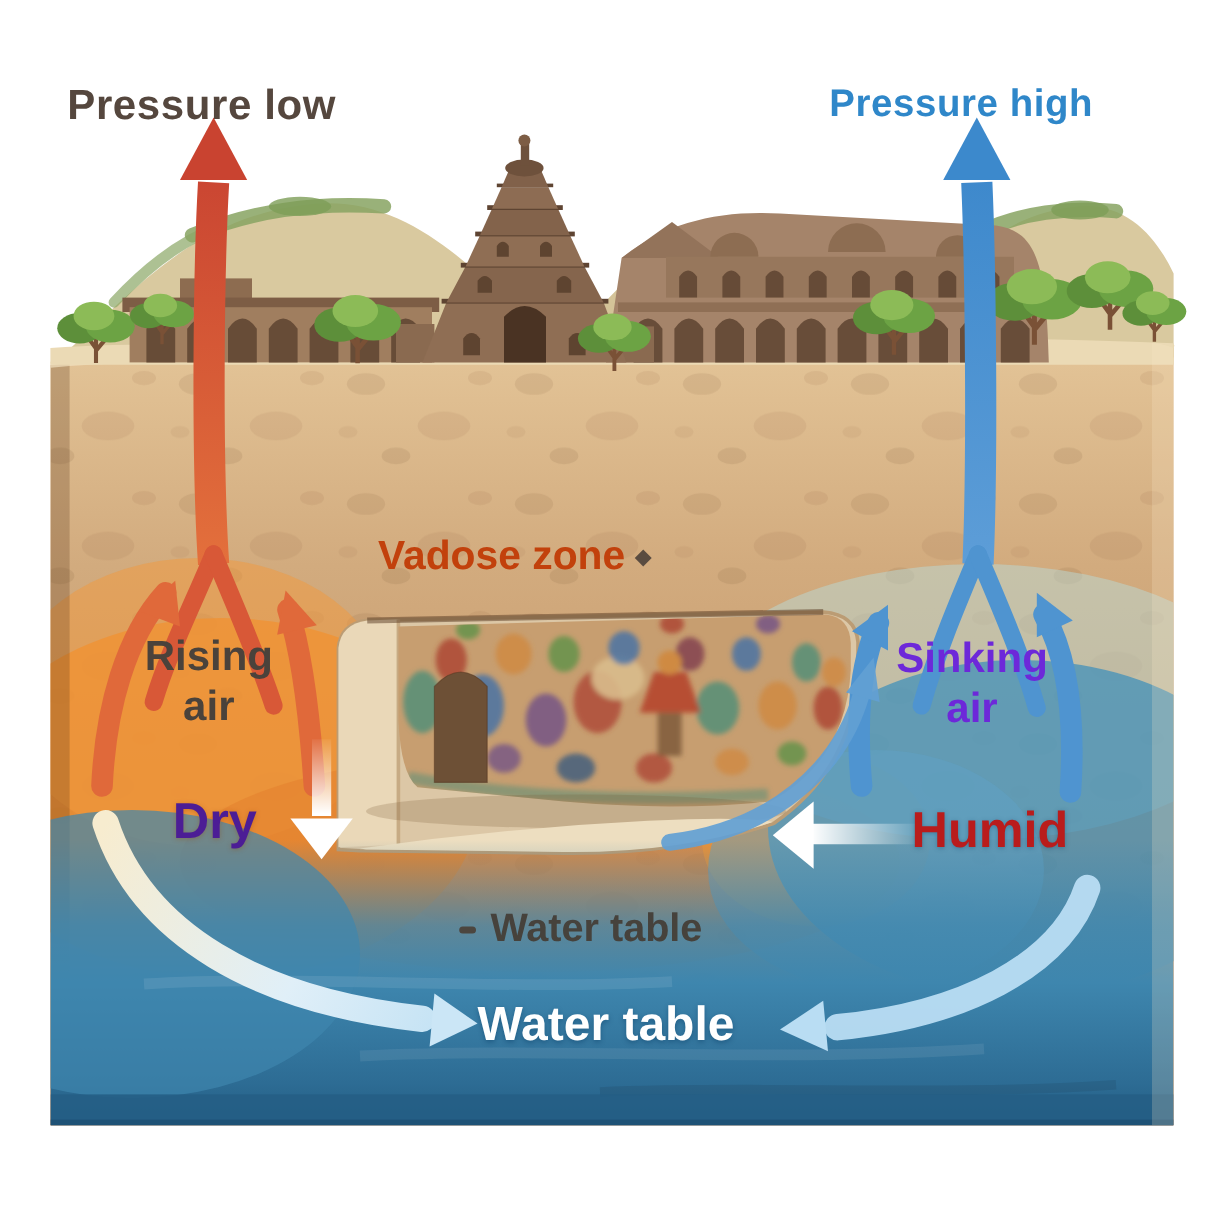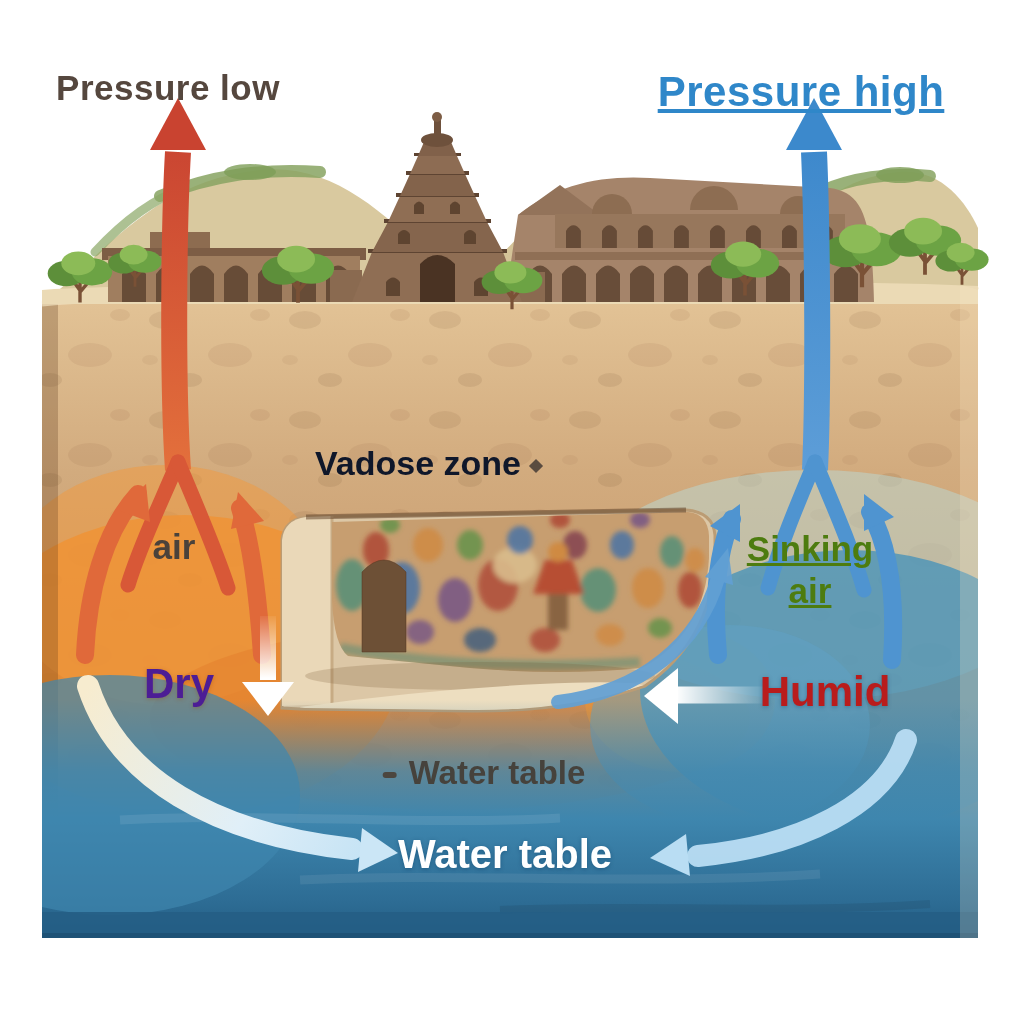--- a/index.html
+++ b/index.html
@@ -2,26 +2,26 @@
 <html><head>
 <meta charset="utf-8">
 <style>
   html,body{margin:0;padding:0;background:#fff;}
   #canvas{position:relative;width:1000px;height:1024px;background:#fff;overflow:hidden;
           font-family:"Liberation Sans",sans-serif;}
   #art{position:absolute;left:0;top:0;}
   .lbl{position:absolute;font-weight:700;white-space:nowrap;transform:translateX(-50%);}
   .lbl.center{text-align:center;}
   #lbl-pressure-low {left:168px;top:68px;font-size:35px;color:#55473e;letter-spacing:.5px;}
-  #lbl-pressure-high{left:801px;top:68px;font-size:42px;color:#2f87c9;letter-spacing:.5px;text-decoration:underline;}
-  #lbl-vadose       {left:428px;top:444px;font-size:34px;color:#0f172a;}
+  #lbl-pressure-high{left:801px;top:68px;font-size:32px;color:#2f87c9;letter-spacing:.5px;}
+  #lbl-vadose       {left:428px;top:444px;font-size:34px;color:#c2410c;}
   .diamond{display:inline-block;width:10px;height:10px;background:#5a4c40;transform:rotate(45deg);
            margin-left:10px;margin-bottom:4px;}
   #lbl-rising  {left:174px;top:526px;font-size:35px;line-height:42px;color:#4a423b;}
-  #lbl-sinking {left:810px;top:528px;font-size:35px;line-height:42px;color:#4d7c0f;text-decoration:underline;}
+  #lbl-sinking {left:810px;top:528px;font-size:35px;line-height:42px;color:#6d28d9;}
   #lbl-dry   {left:179px;top:660px;font-size:42px;color:#4c1d95;text-shadow:0 1px 4px rgba(150,70,0,.35);}
   #lbl-humid {left:825px;top:668px;font-size:42px;color:#b91c1c;text-shadow:0 1px 4px rgba(0,60,100,.35);}
   #lbl-wt-upper{left:484px;top:754px;font-size:33px;color:#46423c;}
   .dashmark{display:inline-block;width:14px;height:6px;background:#4c463f;border-radius:3px;
             margin-right:12px;margin-bottom:6px;}
   #lbl-wt-lower{left:505px;top:832px;font-size:40px;color:#fff;text-shadow:0 1px 4px rgba(0,50,90,.4);}
 </style>
 </head>
 <body>
 
@@ -315,20 +315,21 @@
 </svg>
 
 <div class="lbl" id="lbl-pressure-low">Pressure low</div>
 <div class="lbl" id="lbl-pressure-high">Pressure high</div>
 
 <div class="lbl" id="lbl-vadose">
   <span>Vadose zone</span><span class="diamond"></span>
 </div>
 
 <div class="lbl center" id="lbl-rising">
+  <div>Rising</div>
   <div>air</div>
 </div>
 <div class="lbl center" id="lbl-sinking">
   <div>Sinking</div>
   <div>air</div>
 </div>
 
 <div class="lbl" id="lbl-dry">Dry</div>
 <div class="lbl" id="lbl-humid">Humid</div>
 

